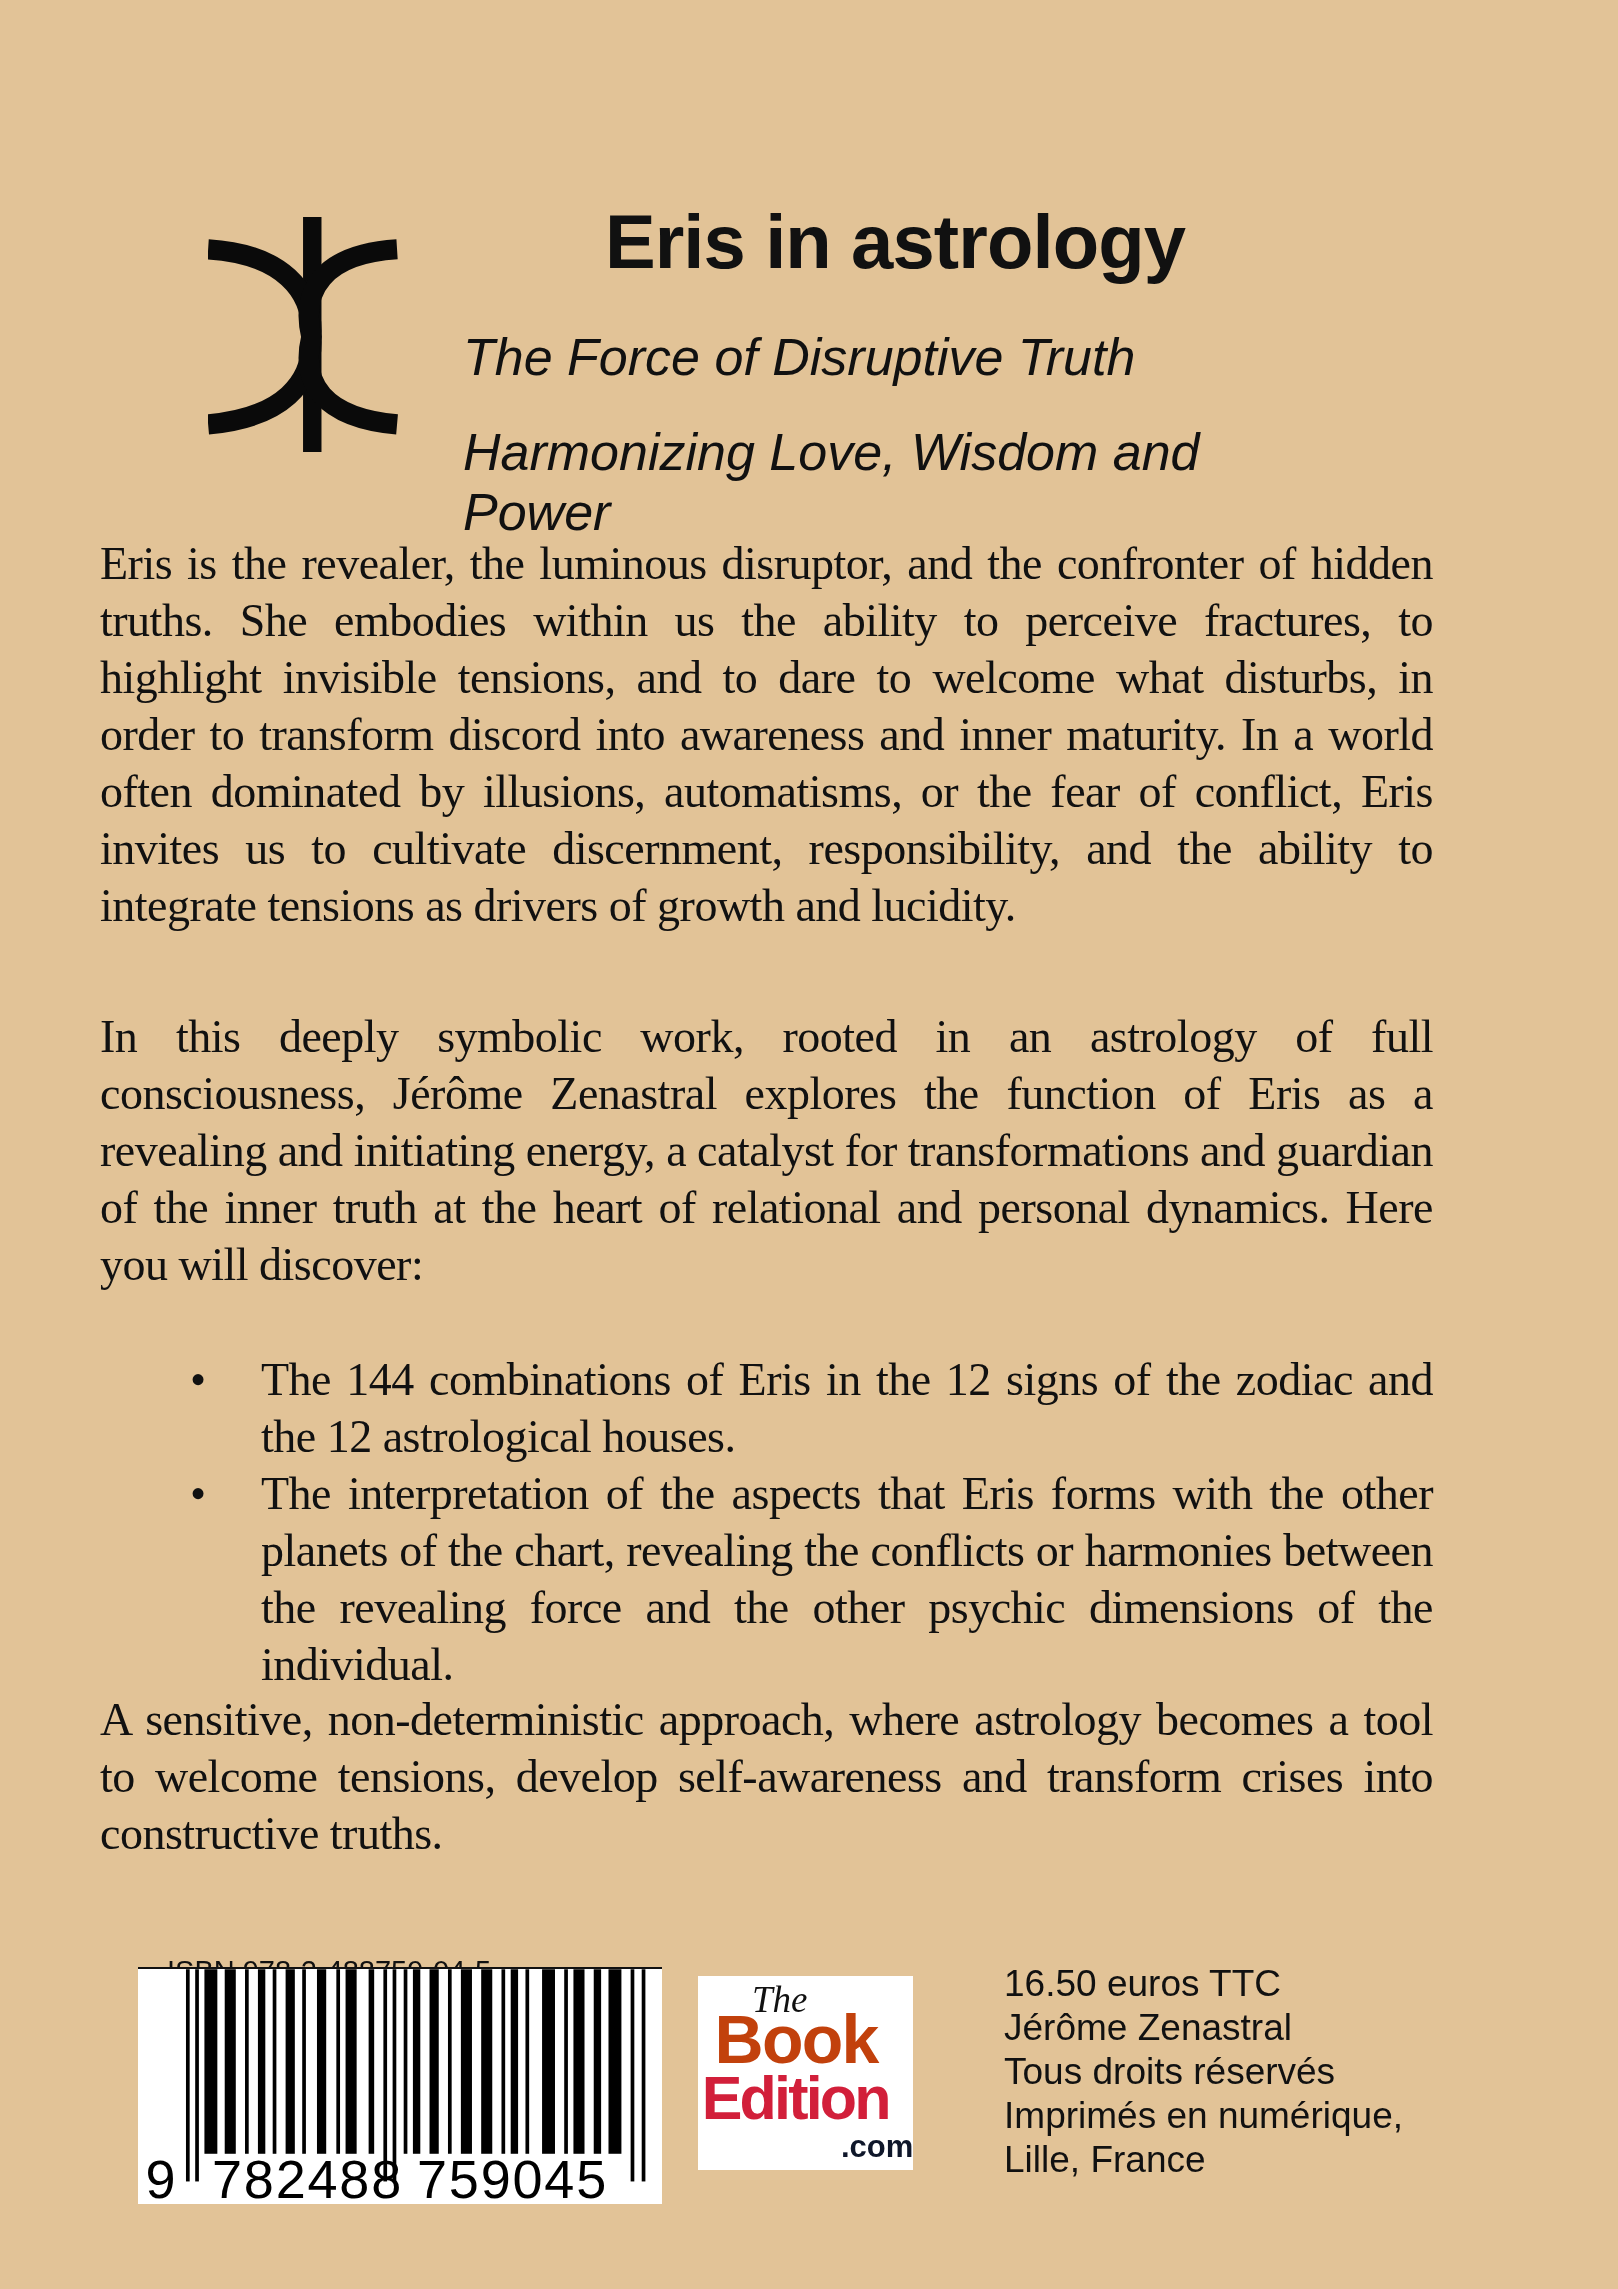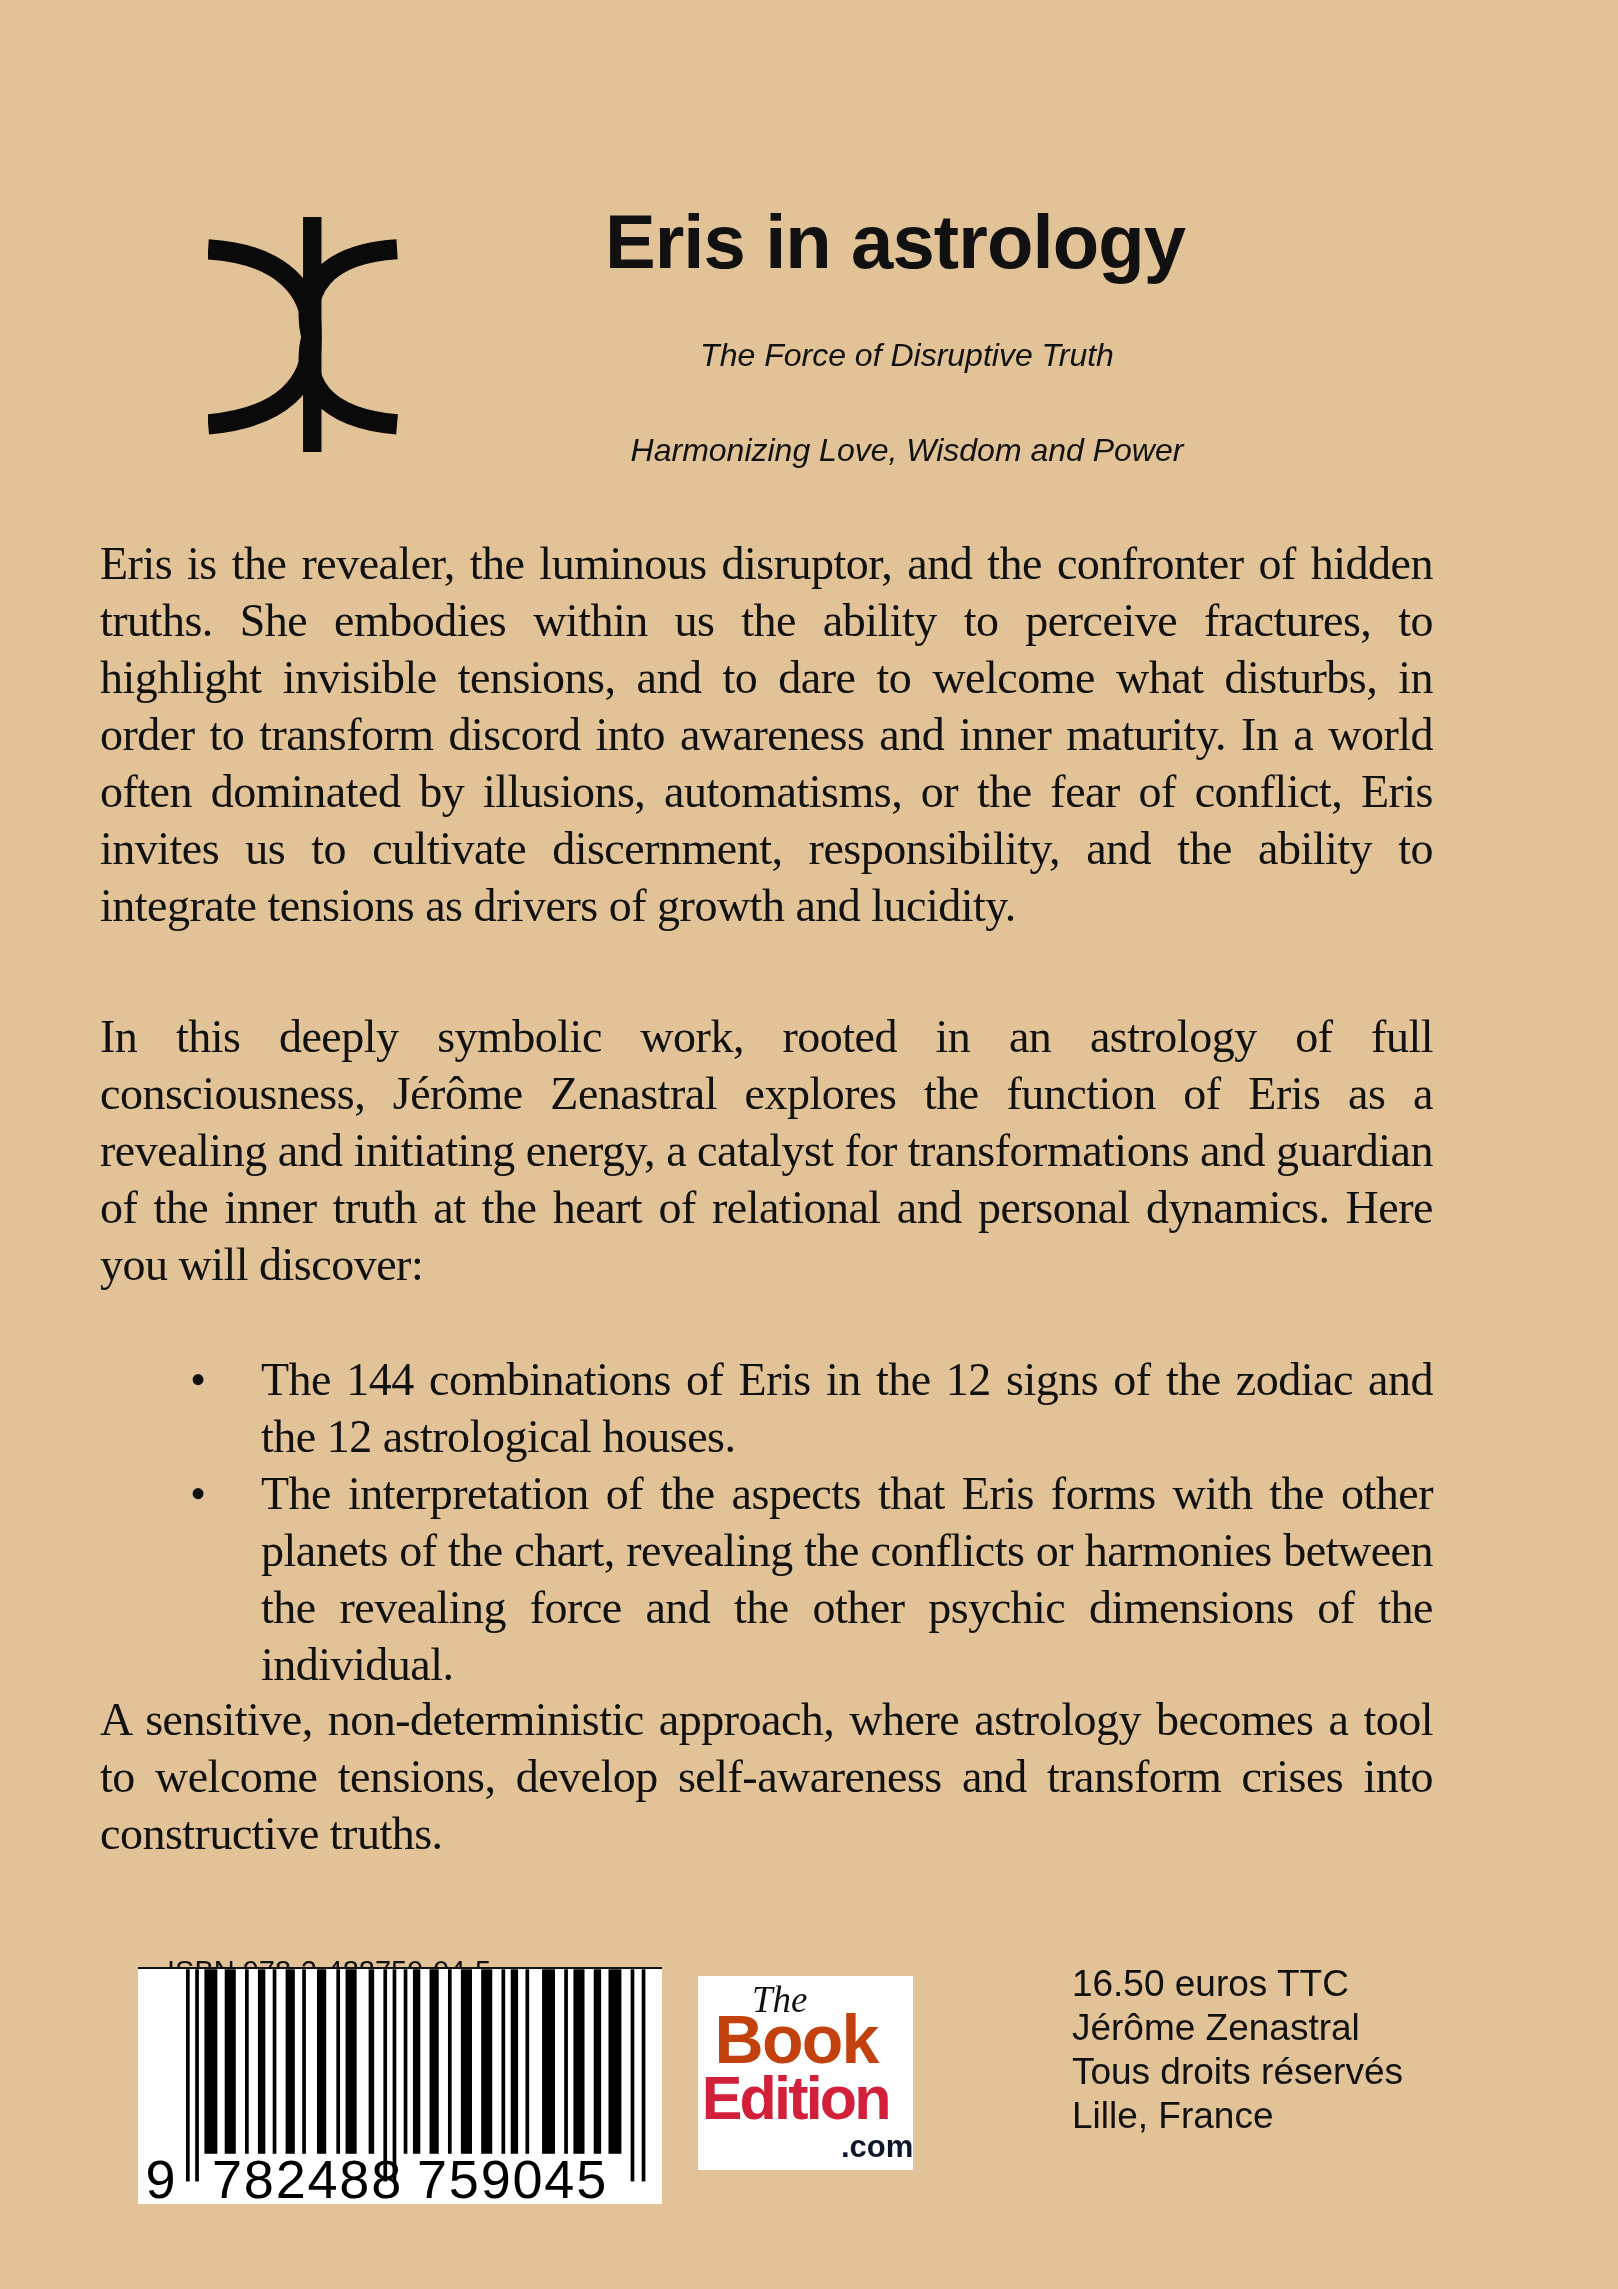--- a/index.html
+++ b/index.html
@@ -7,22 +7,22 @@
     width:1619px; height:2290px; background:#E2C397; position:relative; overflow:hidden;
     color:#111;
   }
   .symbol { position:absolute; left:208px; top:217px; width:203px; height:235px; }
   .title {
     position:absolute; left:498px; top:198px; width:794px; text-align:center;
     font-family:"Liberation Sans", sans-serif; font-weight:bold; font-size:76px; letter-spacing:-0.9px;
     margin:0;
   }
   .subtitle {
-    position:absolute; left:461px; width:868px; text-align:center;
-    font-family:"Liberation Sans", sans-serif; font-style:italic; font-size:32px; margin:12px;
+    position:absolute; left:461px; width:868px; text-align:left;
+    font-family:"Liberation Sans", sans-serif; font-style:italic; font-size:52px; margin:2px;
   }
   .sub1 { top:325px; }
   .sub2 { top:420px; }
   .body-text {
     position:absolute; left:100px; width:1333px;
     font-family:"Liberation Serif", serif; font-size:46px; line-height:57px;
     text-align:justify; margin:0; letter-spacing:-0.5px;
   }
   .p1 { top:535px; }
   .p2 { top:1008px; }
@@ -144,15 +144,16 @@
   <span class="logo-the">The</span>
   <span class="logo-book">Book</span>
   <span class="logo-edition">Edition</span>
   <span class="logo-com">.com</span>
 </div>
 
 <div class="imprint">
   <div>16.50 euros TTC</div>
   <div>Jérôme Zenastral</div>
   <div>Tous droits réservés</div>
+  <div>Imprimés en numérique,</div>
   <div>Lille, France</div>
 </div>
 
 
 </body></html>

